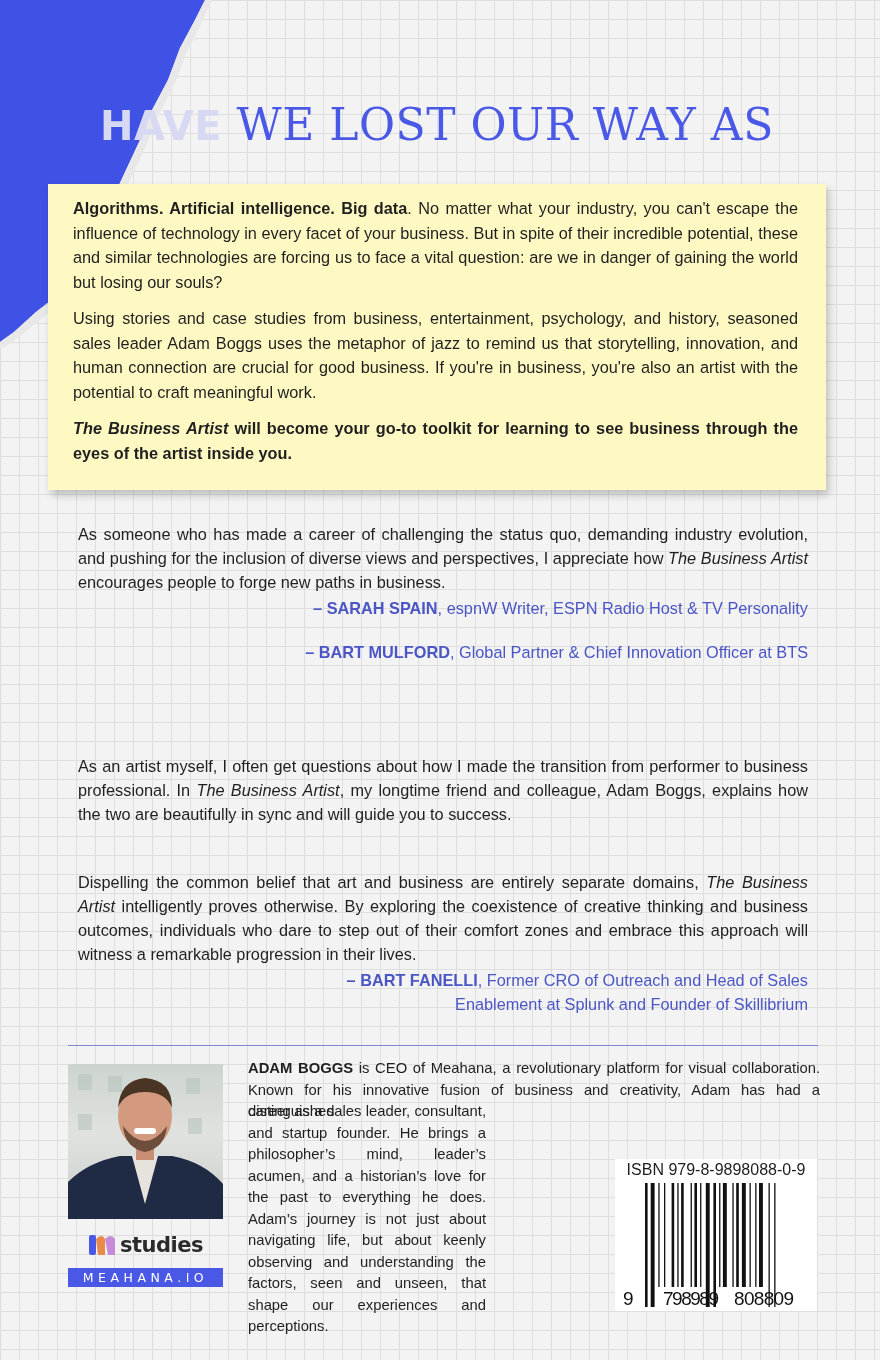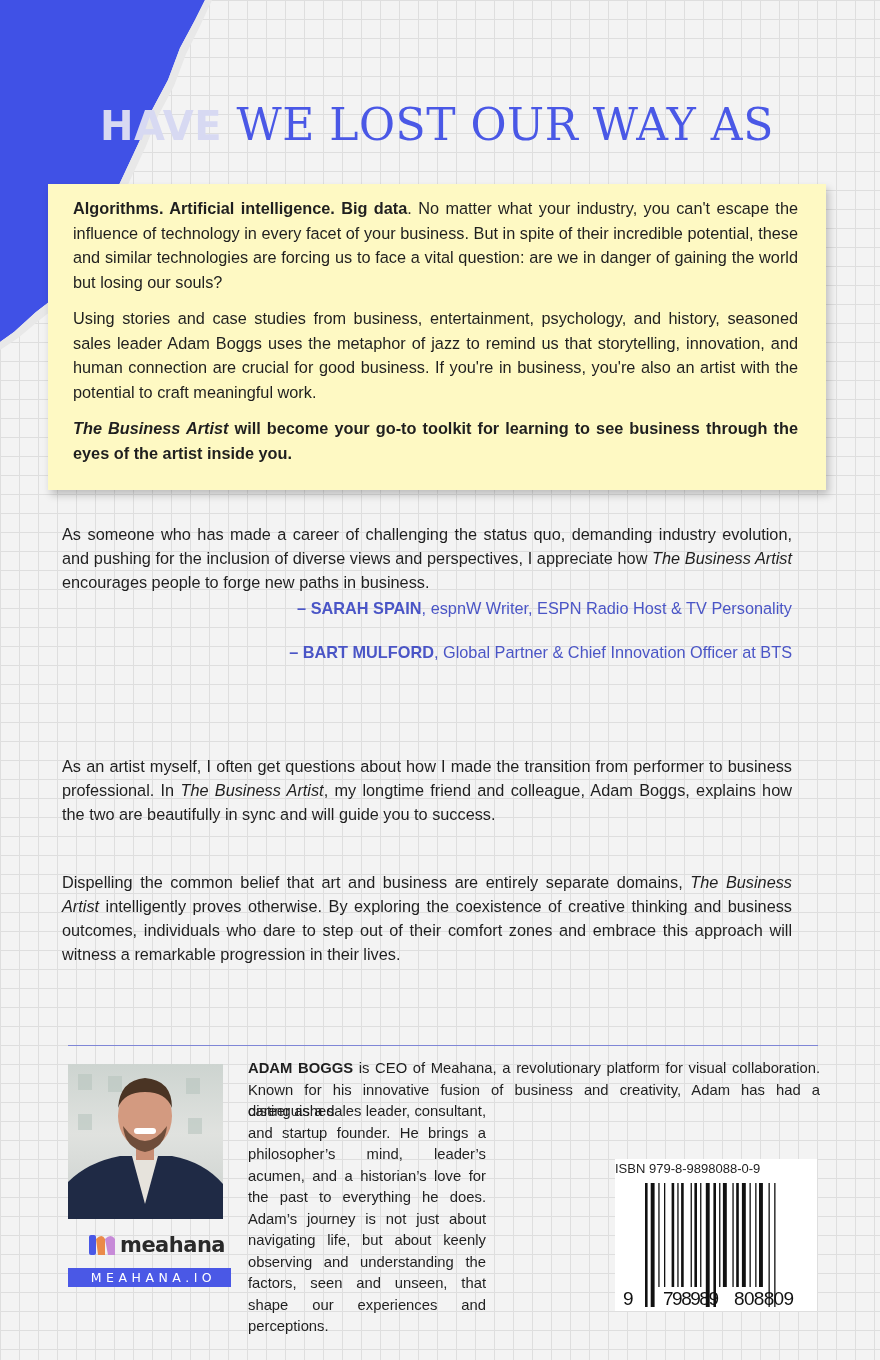--- a/index.html
+++ b/index.html
@@ -30,21 +30,21 @@
   .intro-card p {
     margin:0; position:absolute; left:25px; width:725px;
     font-size:16.3px; line-height:24.5px; text-align:justify; color:#1f1f1f;
   }
   .intro-card p.p1 { top:12px; }
   .intro-card p.p2 { top:122px; }
   .intro-card p.p3 { top:232px;font-weight:bold; }
   b { font-weight:bold; }
   i { font-style:italic; }
   .quote {
-    position:absolute; left:62px; width:730px;
+    position:absolute; left:78px; width:730px;
   }
   .quote p {
     margin:0; font-size:16.3px; line-height:24px; text-align:justify; color:#1f1f1f;
   }
   .quote .attrib {
     text-align:right; color:#4a55c6; font-size:16.3px; line-height:24px; margin-top:2px;
   }
   .quote .attrib b { font-weight:bold; }
   .q1 { top:522px; }
   .q2 { top:638px; }
@@ -59,37 +59,37 @@
     overflow:hidden;
   }
   .logo {
     position:absolute; left:88px; top:1232px; height:26px; display:flex; align-items:center; gap:4px;
   }
   .logo-mark { width:28px; height:24px; position:relative; }
   .logo-text { font-size:21px; font-weight:bold; color:#2a2a2a; font-family:"DejaVu Sans", sans-serif; letter-spacing:-0.5px; }
   .site {
     position:absolute; left:68px; top:1268px; width:155px; height:19px;
     background:#4a58e6; color:#fff; font-size:12.5px; letter-spacing:4.5px;
-    text-align:center; line-height:19px; font-family:"DejaVu Sans", sans-serif;padding-left:8px;
+    text-align:center; line-height:19px; font-family:"DejaVu Sans", sans-serif;
   }
   .bio-top {
     position:absolute; left:248px; top:1058px; width:572px;
     font-size:14.8px; line-height:21.5px; text-align:justify; color:#1f1f1f; margin:0;
   }
   .bio-col {
     position:absolute; left:248px; top:1101px; width:238px;
     font-size:14.8px; line-height:21.5px; text-align:justify; color:#1f1f1f; margin:0;
   }
   .isbn-box {
     position:absolute; left:615px; top:1159px; width:202px; height:152px;
     background:#ffffff;
   }
   .isbn-text {
-    position:absolute; left:0; top:2px; width:202px; 
-    font-size:13px; color:#1e1e1e; font-family:"Liberation Sans", sans-serif;
+    position:absolute; left:0; top:2px; width:202px; text-align:center;
+    font-size:16px; color:#1e1e1e; font-family:"Liberation Sans", sans-serif;
   }
   .barcode { position:absolute; left:8px; top:24px; width:186px; height:124px; }
 </style>
 </head>
 <body>
 
 <svg class="blue-tear" viewBox="0 0 880 360">
   <path d="M0,0 L205,0 L195,20 L180,48 L168,80 L152,110 L140,140 L126,170 L112,200 L100,232 L84,262 L62,292 L36,312 L14,332 L0,342 Z" fill="#4051e6"></path>
   <path d="M205,0 L195,20 L180,48 L168,80 L152,110 L140,140 L126,170 L112,200 L100,232 L84,262 L62,292 L36,312 L14,332 L0,342 L0,350 L18,338 L42,318 L68,298 L90,268 L106,238 L118,206 L132,176 L146,146 L158,116 L174,86 L186,54 L200,26 L212,0 Z" fill="#e8e8e8"></path>
 </svg>
@@ -112,20 +112,21 @@
 <div class="quote q2">
   <div class="attrib"><b>– BART MULFORD</b><span>, Global Partner &amp; Chief Innovation Officer at BTS</span></div>
 </div>
 
 <div class="quote q3">
   <p><span>As an artist myself, I often get questions about how I made the transition from performer to business professional. In </span><i>The Business Artist</i><span>, my longtime friend and colleague, Adam Boggs, explains how the two are beautifully in sync and will guide you to success.</span></p>
 </div>
 
 <div class="quote q4">
   <p><span>Dispelling the common belief that art and business are entirely separate domains, </span><i>The Business Artist</i><span> intelligently proves otherwise. By exploring the coexistence of creative thinking and business outcomes, individuals who dare to step out of their comfort zones and embrace this approach will witness a remarkable progression in their lives.</span></p>
+  <div class="attrib" style="padding-left:240px;"><b>– BART FANELLI</b><span>, Former CRO of Outreach and Head of Sales Enablement at Splunk and Founder of Skillibrium</span></div>
 </div>
 
 <div class="divider"></div>
 
 <div class="photo">
   <svg width="155" height="155" viewBox="0 0 155 155">
     <rect x="10" y="10" width="14" height="16" fill="#b7c4be" opacity="0.6"></rect>
     <rect x="40" y="12" width="14" height="16" fill="#b7c4be" opacity="0.6"></rect>
     <rect x="118" y="14" width="14" height="16" fill="#b7c4be" opacity="0.6"></rect>
     <rect x="10" y="50" width="14" height="16" fill="#b7c4be" opacity="0.6"></rect>
@@ -139,21 +140,21 @@
     <rect x="66" y="64" width="22" height="6" rx="3" fill="#fff"></rect>
   </svg>
 </div>
 
 <div class="logo">
   <svg class="logo-mark" viewBox="0 0 28 24">
     <rect x="1" y="2" width="7" height="20" rx="2" fill="#4a58e6"></rect>
     <path d="M8,6 Q14,0 17,6 L17,22 L10,22 Z" fill="#ea8a4a"></path>
     <path d="M17,6 Q23,0 27,6 L27,22 L20,22 Z" fill="#c78ad8"></path>
   </svg>
-  <span class="logo-text">meahana</span>
+  <span class="logo-text">studies</span>
 </div>
 <div class="site">MEAHANA.IO</div>
 
 <p class="bio-top"><b>ADAM BOGGS</b><span> is CEO of Meahana, a revolutionary platform for visual collaboration. Known for his innovative fusion of business and creativity, Adam has had a distinguished</span></p>
 <p class="bio-col">career as a sales leader, consultant, and startup founder. He brings a philosopher’s mind, leader’s acumen, and a historian’s love for the past to everything he does. Adam’s journey is not just about navigating life, but about keenly observing and understanding the factors, seen and unseen, that shape our experiences and perceptions.</p>
 
 <div class="isbn-box">
   <div class="isbn-text">ISBN 979-8-9898088-0-9</div>
   <svg class="barcode" id="barcode" viewBox="0 0 186 124">
       <rect x="151.20000000000007" y="0" width="1.3" height="124" fill="#111"></rect>

